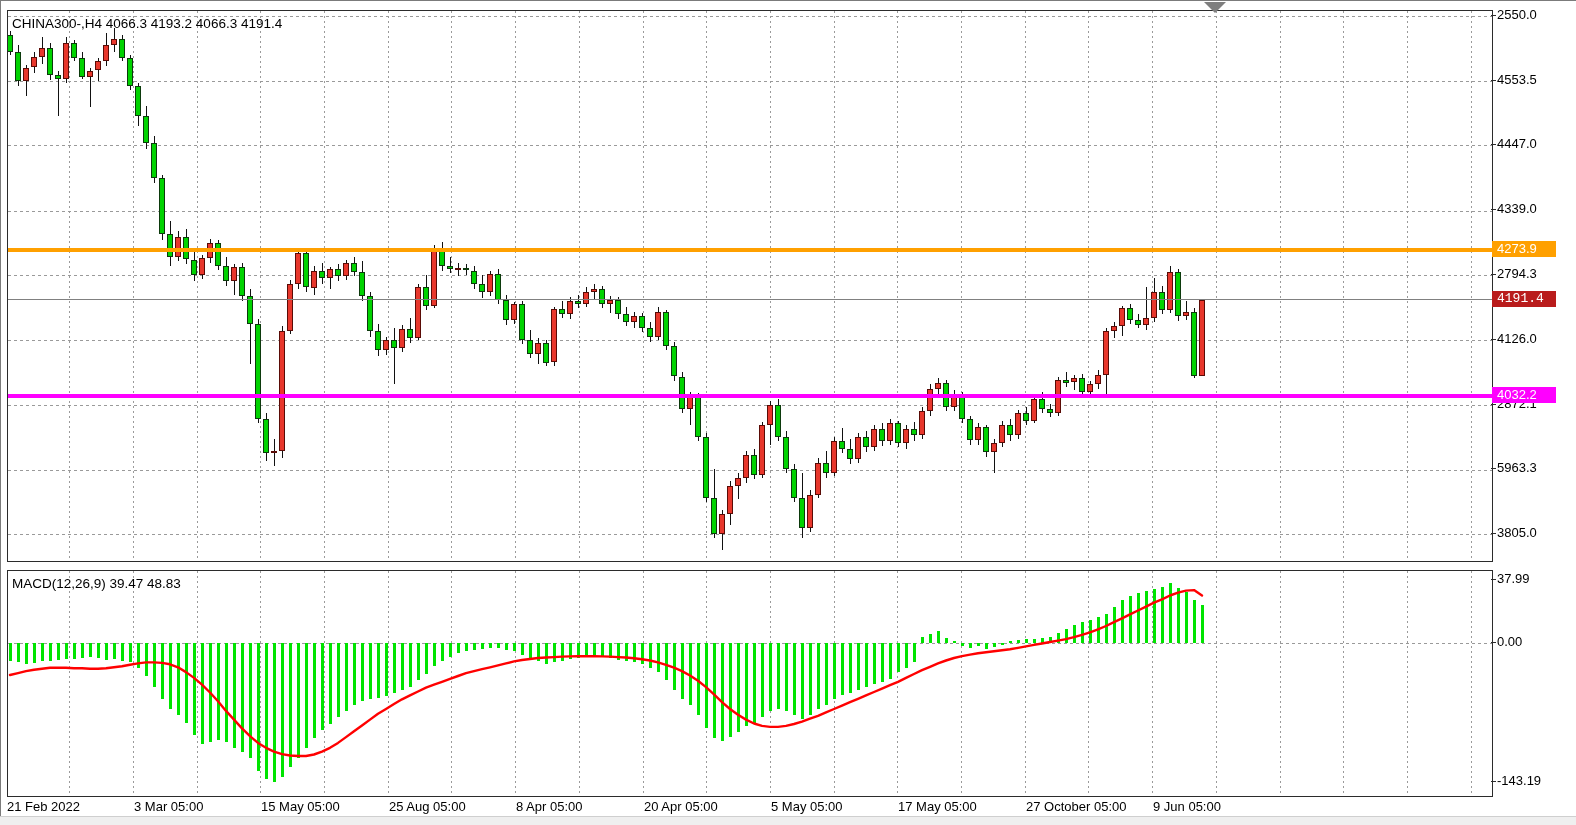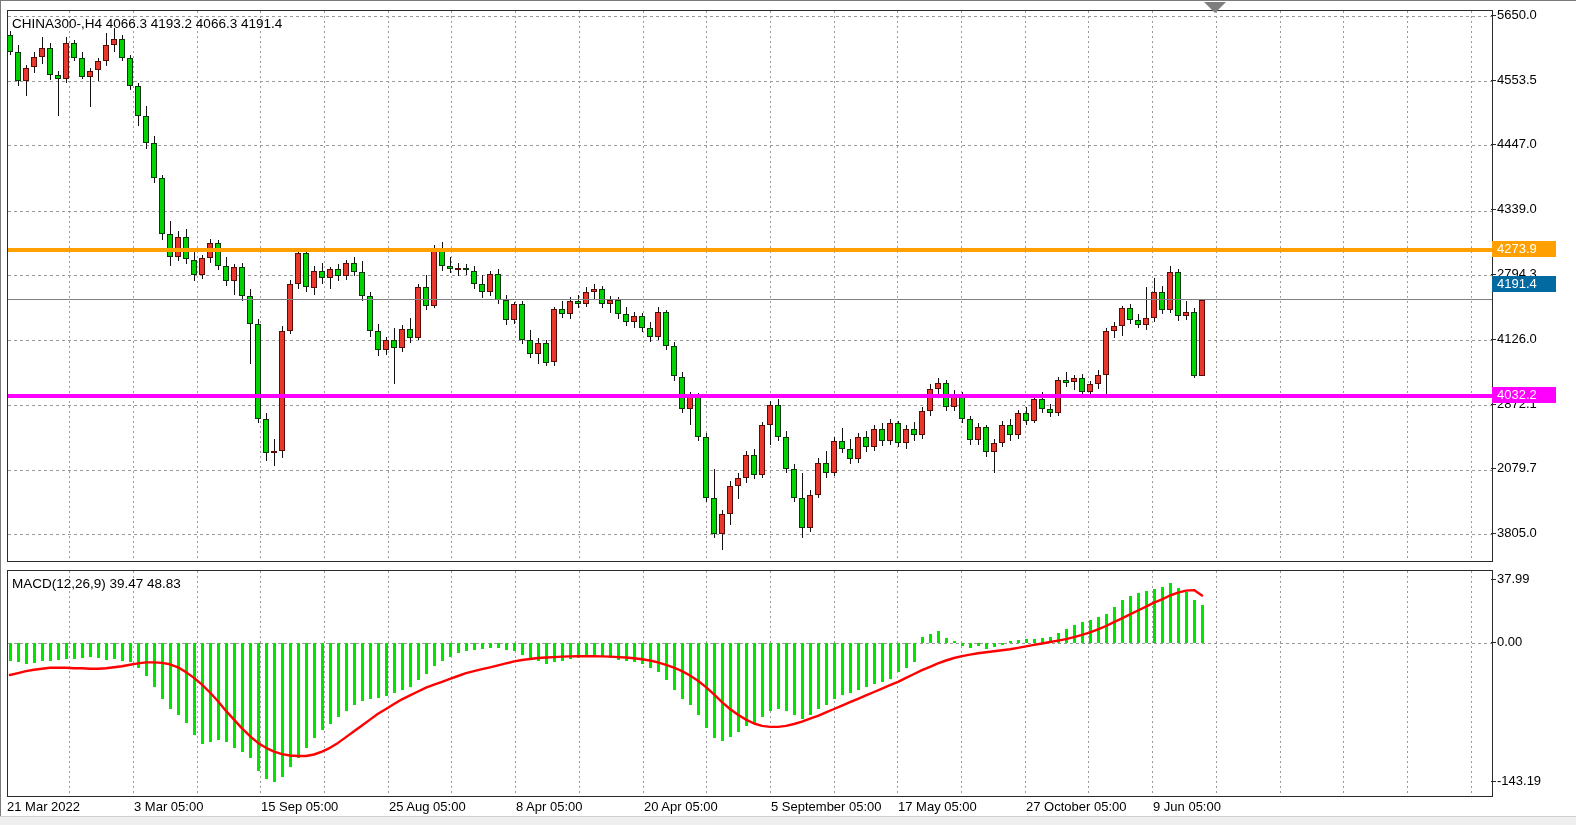--- a/index.html
+++ b/index.html
@@ -555,51 +555,51 @@
       <polyline points="2.0,104.0 10.0,102.1 18.0,100.1 26.0,98.7 34.0,97.7 42.0,96.7 50.0,96.7 58.0,96.7 66.0,97.2 74.0,97.2 82.0,97.7 90.0,97.7 98.0,97.2 106.0,96.3 114.0,95.3 122.0,93.8 130.0,92.4 138.0,91.4 146.0,91.4 154.0,91.9 162.0,93.3 170.0,96.3 178.0,101.1 186.0,106.9 194.0,113.7 202.0,121.5 210.0,130.2 218.0,139.9 226.0,148.6 234.0,157.4 242.0,165.1 250.0,171.9 258.0,176.8 266.0,180.6 274.0,183.1 282.0,184.5 290.0,185.0 298.0,185.0 306.0,183.5 314.0,180.6 322.0,176.8 330.0,171.9 338.0,166.1 346.0,160.3 354.0,154.5 362.0,148.6 370.0,142.8 378.0,138.0 386.0,133.1 394.0,128.3 402.0,124.4 410.0,120.5 418.0,116.6 426.0,113.7 434.0,110.8 442.0,107.9 450.0,105.0 458.0,102.1 466.0,100.1 474.0,98.2 482.0,96.3 490.0,94.3 498.0,92.4 506.0,90.4 514.0,89.0 522.0,88.0 530.0,87.0 538.0,86.5 546.0,86.1 554.0,85.6 562.0,85.4 570.0,85.2 578.0,85.1 586.0,85.2 594.0,85.4 602.0,85.6 610.0,86.1 618.0,86.5 626.0,87.3 634.0,88.3 642.0,89.5 650.0,91.4 658.0,93.8 666.0,96.7 674.0,100.1 682.0,104.5 690.0,109.8 698.0,116.1 706.0,123.4 714.0,131.2 722.0,138.0 730.0,143.8 738.0,148.6 746.0,152.5 754.0,154.9 762.0,155.9 770.0,155.9 778.0,154.9 786.0,153.0 794.0,150.6 802.0,147.7 810.0,144.8 818.0,141.4 826.0,138.0 834.0,134.6 842.0,131.2 850.0,127.8 858.0,124.4 866.0,121.0 874.0,117.6 882.0,114.2 890.0,110.8 898.0,106.9 906.0,103.0 914.0,99.2 922.0,95.8 930.0,92.4 938.0,89.5 946.0,87.0 954.0,85.1 962.0,83.6 970.0,82.2 978.0,81.2 986.0,80.2 994.0,79.3 1002.0,78.3 1010.0,76.9 1018.0,75.4 1026.0,73.9 1034.0,72.5 1042.0,71.0 1050.0,69.6 1058.0,68.1 1066.0,66.2 1074.0,63.8 1082.0,61.3 1090.0,58.4 1098.0,55.0 1106.0,51.1 1114.0,47.3 1122.0,43.4 1130.0,39.5 1138.0,35.6 1146.0,31.7 1154.0,28.4 1162.0,24.5 1170.0,21.6 1178.0,19.6 1186.0,19.1 1194.0,24.6" fill="none" stroke="#ff0000" stroke-width="2.4" stroke-linejoin="round" stroke-linecap="round"></polyline>
     </svg>
   </div>
 
 <div id="chart-title">CHINA300-,H4 4066.3 4193.2 4066.3 4191.4</div>
 <div id="macd-title">MACD(12,26,9) 39.47 48.83</div>
 
 <div id="shift-marker" style="left:1204px;"></div>
 <div id="axis-layer">
     <div class="axis-tick" style="top:15px;"></div>
-    <div class="axis-label" style="top:7px;">5650.0</div>
+    <div class="axis-label" style="top:7px;">2550.0</div>
     <div class="axis-tick" style="top:80px;"></div>
     <div class="axis-label" style="top:72px;">4553.5</div>
     <div class="axis-tick" style="top:144px;"></div>
     <div class="axis-label" style="top:136px;">4447.0</div>
     <div class="axis-tick" style="top:209px;"></div>
     <div class="axis-label" style="top:201px;">4339.0</div>
     <div class="axis-tick" style="top:274px;"></div>
     <div class="axis-label" style="top:266px;">2794.3</div>
     <div class="axis-tick" style="top:339px;"></div>
     <div class="axis-label" style="top:331px;">4126.0</div>
     <div class="axis-tick" style="top:404px;"></div>
     <div class="axis-label" style="top:396px;">2872.1</div>
     <div class="axis-tick" style="top:468px;"></div>
-    <div class="axis-label" style="top:460px;">2079.7</div>
+    <div class="axis-label" style="top:460px;">5963.3</div>
     <div class="axis-tick" style="top:533px;"></div>
     <div class="axis-label" style="top:525px;">3805.0</div>
     <div class="axis-tick" style="top:579px;"></div>
     <div class="axis-label" style="top:571px;">37.99</div>
     <div class="axis-tick" style="top:642px;"></div>
     <div class="axis-label" style="top:634px;">0.00</div>
     <div class="axis-tick" style="top:781px;"></div>
     <div class="axis-label" style="top:773px;">-143.19</div>
     <div class="line-label" style="top:241px;background:#ffa000;">4273.9</div>
-    <div class="line-label" style="top:276px;background:#0369a1;">4191.4</div>
+    <div class="line-label" style="top:291px;background:#b91c1c;font-family:Liberation Mono, monospace;">4191.4</div>
     <div class="line-label" style="top:387px;background:#ff00ff;">4032.2</div>
   </div>
 <div id="bottom-strip"></div>
 
-<div class="time-label" style="left:7px;">21 Mar 2022</div>
+<div class="time-label" style="left:7px;">21 Feb 2022</div>
 <div class="time-label" style="left:134px;">3 Mar 05:00</div>
-<div class="time-label" style="left:261px;">15 Sep 05:00</div>
+<div class="time-label" style="left:261px;">15 May 05:00</div>
 <div class="time-label" style="left:389px;">25 Aug 05:00</div>
 <div class="time-label" style="left:516px;">8 Apr 05:00</div>
 <div class="time-label" style="left:644px;">20 Apr 05:00</div>
-<div class="time-label" style="left:771px;">5 September 05:00</div>
+<div class="time-label" style="left:771px;">5 May 05:00</div>
 <div class="time-label" style="left:898px;">17 May 05:00</div>
 <div class="time-label" style="left:1026px;">27 October 05:00</div>
 <div class="time-label" style="left:1153px;">9 Jun 05:00</div>
 
 </body></html>

